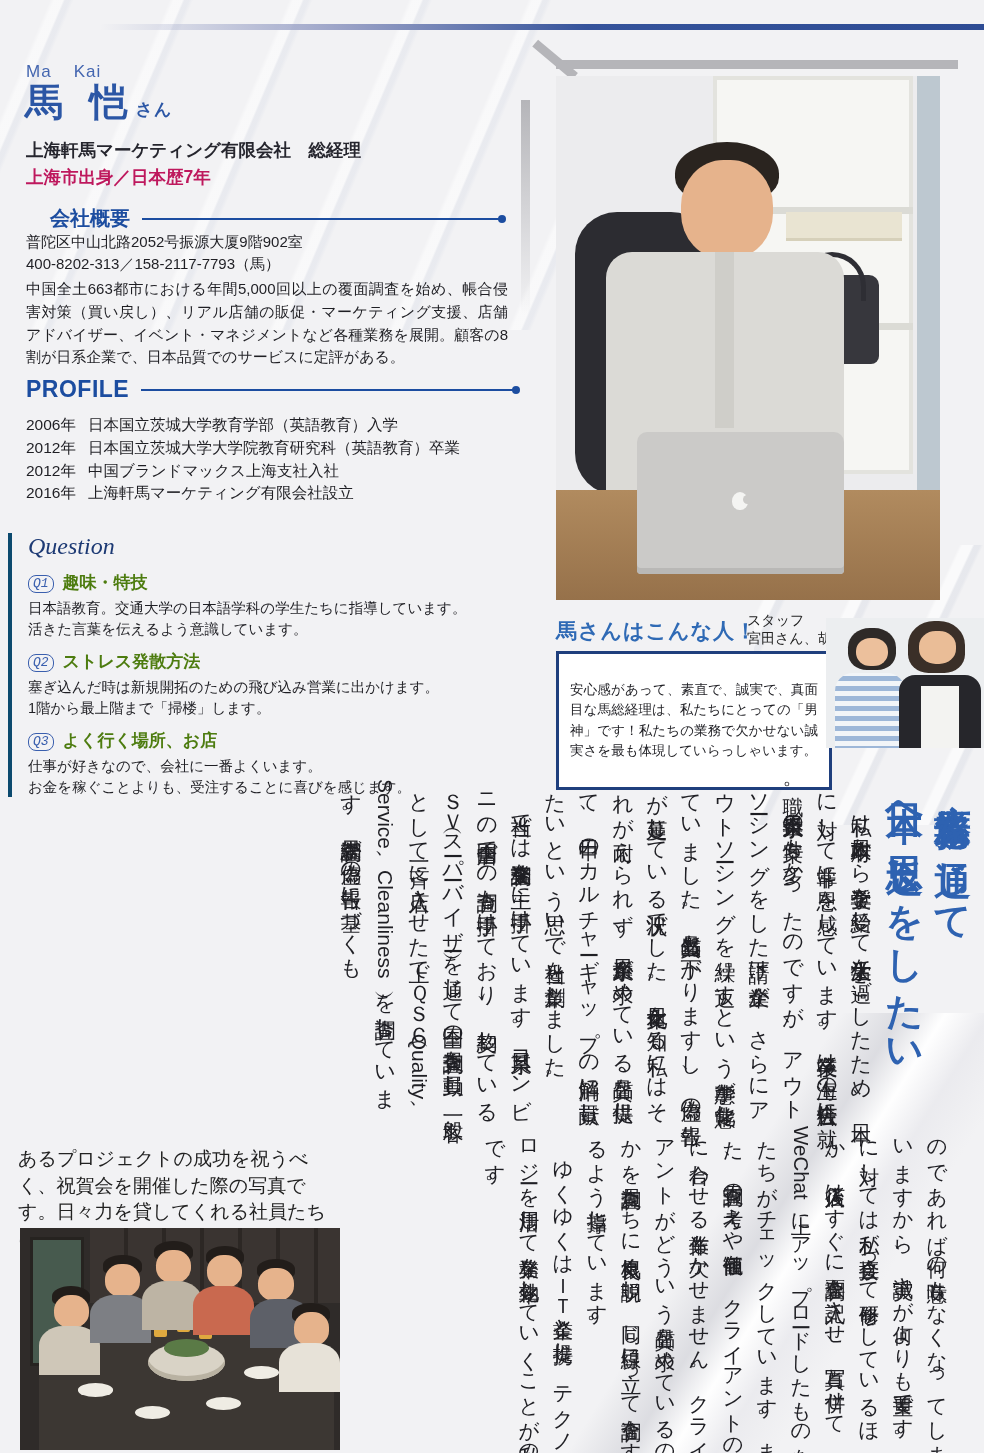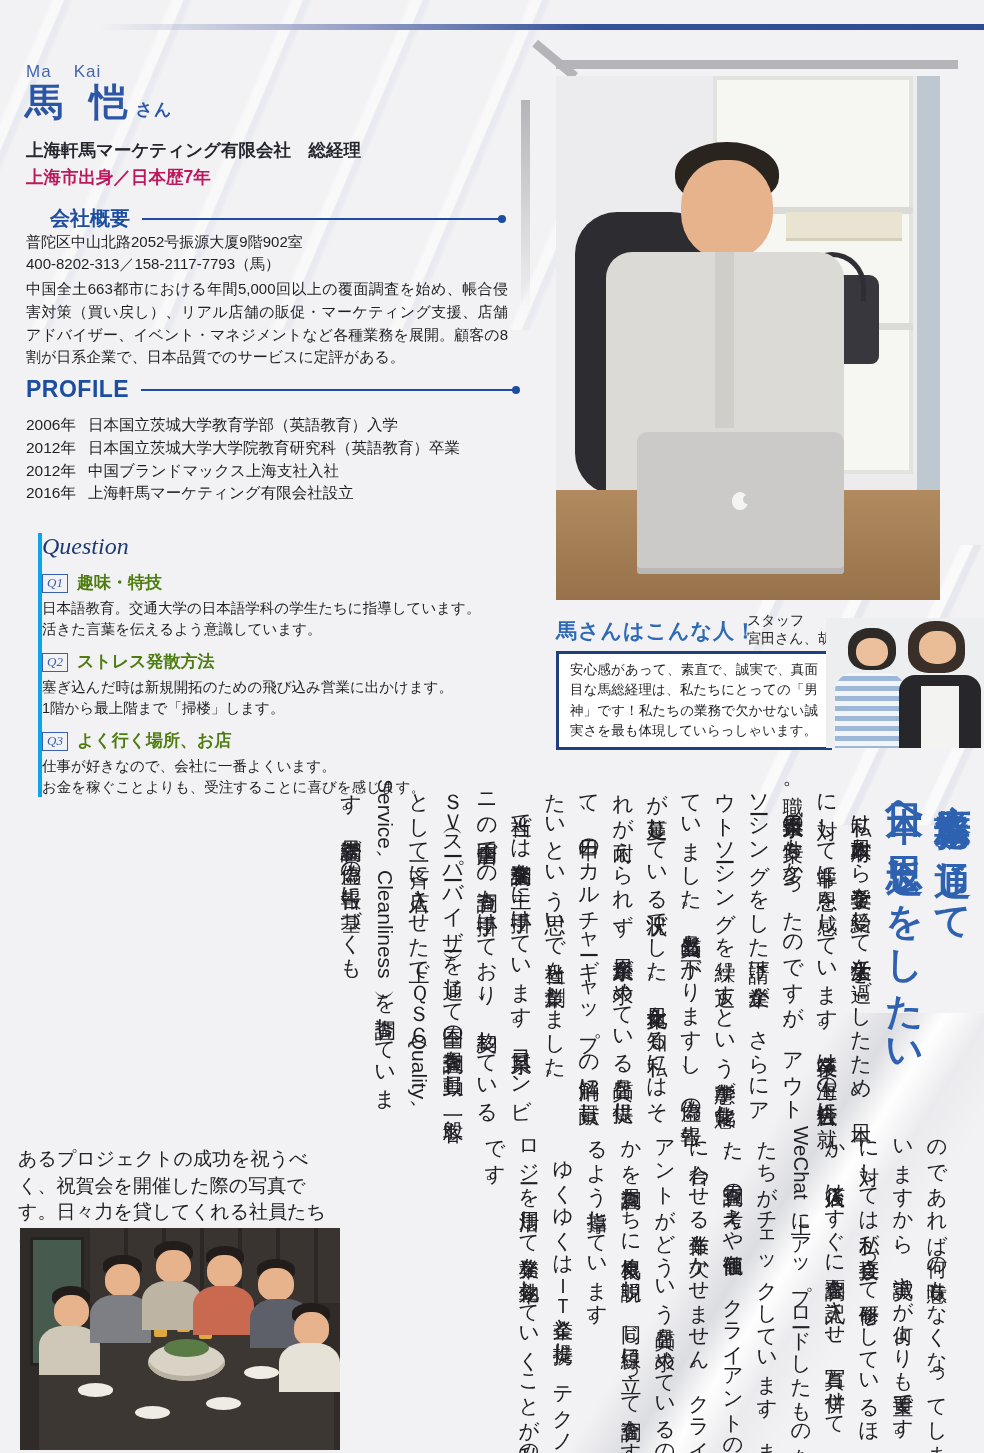--- a/index.html
+++ b/index.html
@@ -36,25 +36,25 @@
   .phone{left:26px;top:255px;font-size:15px;}
   .companydesc{left:26px;top:278px;width:482px;font-size:15px;line-height:1.52;text-align:justify;}
 
   .sec-profile{left:26px;top:376px;width:492px;}
   .sec-profile .sec-title{font-size:23px;letter-spacing:.5px;}
   .profile-list{left:26px;top:414px;width:500px;font-size:15.5px;line-height:1.47;}
   .profile-row{display:flex;}
   .profile-row .yy{width:62px;flex:0 0 62px;}
   .profile-row .tt{flex:1;}
 
-  .qblock{left:38px;top:533px;width:505px;border-left:4px solid #0ea5e9;}
+  .qblock{left:8px;top:533px;width:505px;border-left:4px solid #0c4a6e;padding-left:16px;}
   .qhead{font-family:"Liberation Serif","DejaVu Serif",serif;font-style:italic;font-size:24px;color:#1d3a74;margin-bottom:6px;}
   .qitem{margin-top:11px;}
-  .qbadge{display:inline-block;border:1.5px solid #3a5fae;border-radius:0;padding:0 4px 1px 4px;
-          font-family:Liberation Serif, serif;font-style:italic;font-size:13px;color:#3a5fae;margin-right:9px;vertical-align:1px;}
+  .qbadge{display:inline-block;border:1.5px solid #3a5fae;border-radius:8px;padding:0 4px 1px 4px;
+          font-family:Liberation Mono, monospace;font-style:italic;font-size:13px;color:#3a5fae;margin-right:9px;vertical-align:1px;}
   .qtitle{display:inline;color:#4d7c0f;font-weight:bold;font-size:17px;}
   .qbody{font-size:14.5px;line-height:1.42;margin-top:4px;}
 
   
   .frame-bar{left:556px;top:60px;width:402px;height:9px;background:#b5b5b9;}
   .frame-diag{left:523px;top:72px;width:52px;height:9px;background:#b5b5b9;transform:rotate(40deg);transform-origin:right center;}
   .frame-side{left:521px;top:100px;width:9px;height:215px;background:linear-gradient(#b5b5b9,rgba(181,181,185,0));}
   .photo-main{left:556px;top:76px;width:384px;height:524px;background:#e6e6e8;overflow:hidden;}
   .photo-main .wall{position:absolute;left:0;top:0;width:100%;height:100%;background:#ececee;}
   .photo-main .shelf{position:absolute;right:7%;top:0;width:52%;height:76%;background:#f6f6f3;box-shadow:inset 0 0 0 4px #e3e3de;}
@@ -70,21 +70,21 @@
   .photo-main .shirt{position:absolute;left:13%;top:33.5%;width:62%;height:48%;background:#dbdad6;border-radius:26px 26px 0 0;}
   .photo-main .shirt::before{content:'';position:absolute;left:46%;top:0;width:8%;height:70%;background:#cfcec9;}
   .photo-main .desk{position:absolute;left:0;bottom:0;width:100%;height:21%;background:linear-gradient(#b18b5f,#96714a);}
   .photo-main .laptop{position:absolute;left:21%;bottom:5%;width:54%;height:27%;background:#cbcac8;border-radius:10px 10px 4px 4px;box-shadow:inset 0 -6px 0 #b9b8b6;}
   .photo-main .apple{position:absolute;left:46%;top:42%;width:16px;height:18px;background:#f4f4f2;border-radius:50% 50% 46% 46%;}
   .photo-main .apple::after{content:'';position:absolute;right:-4px;top:3px;width:9px;height:9px;border-radius:50%;background:#cbcac8;}
 
   
   .imp-title{left:556px;top:617px;font-size:21px;font-weight:bold;color:#2f6ab5;letter-spacing:1px;}
   .imp-staff{left:747px;top:611px;font-size:14px;line-height:1.3;color:#222;}
-  .bubble{left:556px;top:651px;width:248px;background:#fff;border:3px solid #1f3f7d;padding:6px 11px;font-size:13.5px;line-height:1.5;text-align:justify;}
+  .bubble{left:556px;top:651px;width:248px;background:#fff;border:3px solid #1f3f7d;padding:26px 11px;font-size:13.5px;line-height:1.5;text-align:justify;}
   .bubble .arr-o{position:absolute;right:-17px;top:38px;width:0;height:0;border-top:14px solid transparent;border-bottom:14px solid transparent;border-left:17px solid #1f3f7d;}
   .bubble .arr-i{position:absolute;right:-11px;top:43px;width:0;height:0;border-top:9px solid transparent;border-bottom:9px solid transparent;border-left:12px solid #ffffff;}
   .photo-staff{left:826px;top:618px;width:158px;height:130px;background:#eceef0;overflow:hidden;}
   .photo-staff .w1h{position:absolute;left:14%;top:8%;width:30%;height:32%;background:#2e2a28;border-radius:46% 46% 40% 40%;}
   .photo-staff .w1f{position:absolute;left:19%;top:15%;width:20%;height:22%;background:#ecc09c;border-radius:46%;}
   .photo-staff .w1b{position:absolute;left:6%;top:42%;width:44%;height:60%;border-radius:18px 18px 0 0;
      background:repeating-linear-gradient(0deg,#9db7d8 0 5px,#f2f5f8 5px 10px);}
   .photo-staff .w2h{position:absolute;right:12%;top:2%;width:36%;height:40%;background:#3a2f28;border-radius:46% 46% 36% 36%;}
   .photo-staff .w2f{position:absolute;right:18%;top:10%;width:23%;height:25%;background:#eabd97;border-radius:46%;}
   .photo-staff .w2b{position:absolute;right:2%;top:44%;width:52%;height:58%;background:#26262b;border-radius:16px 16px 0 0;}

